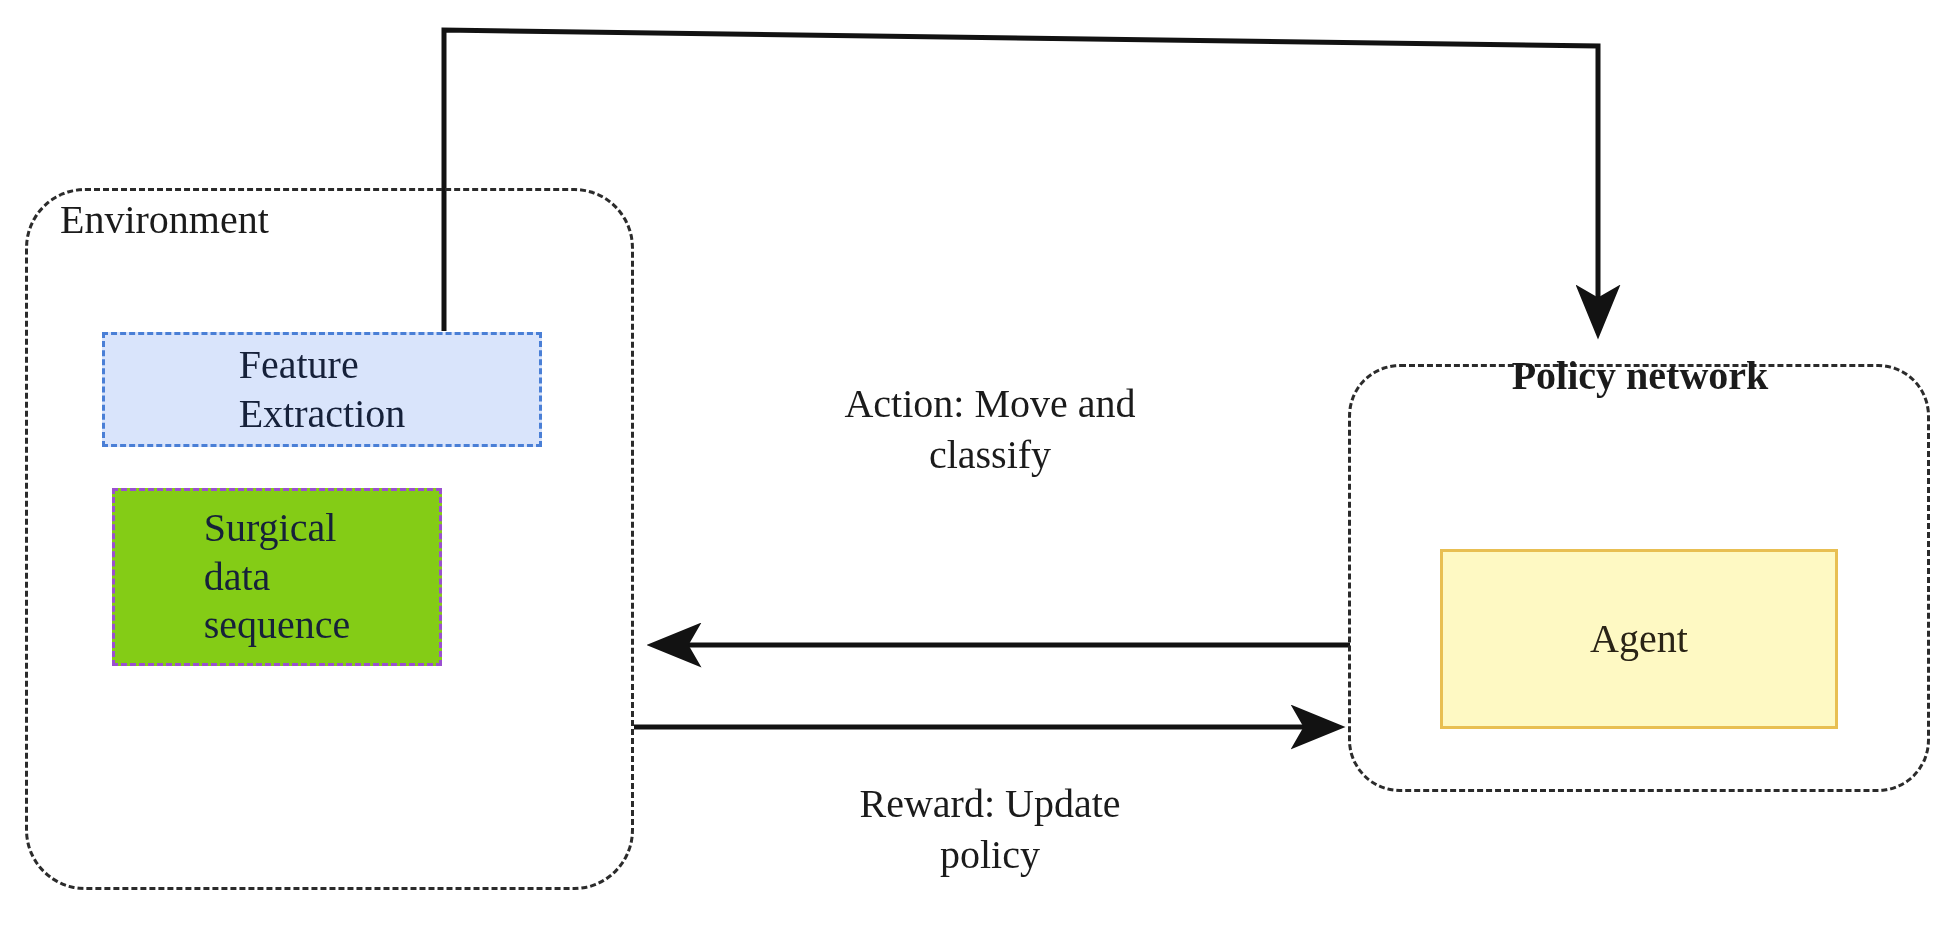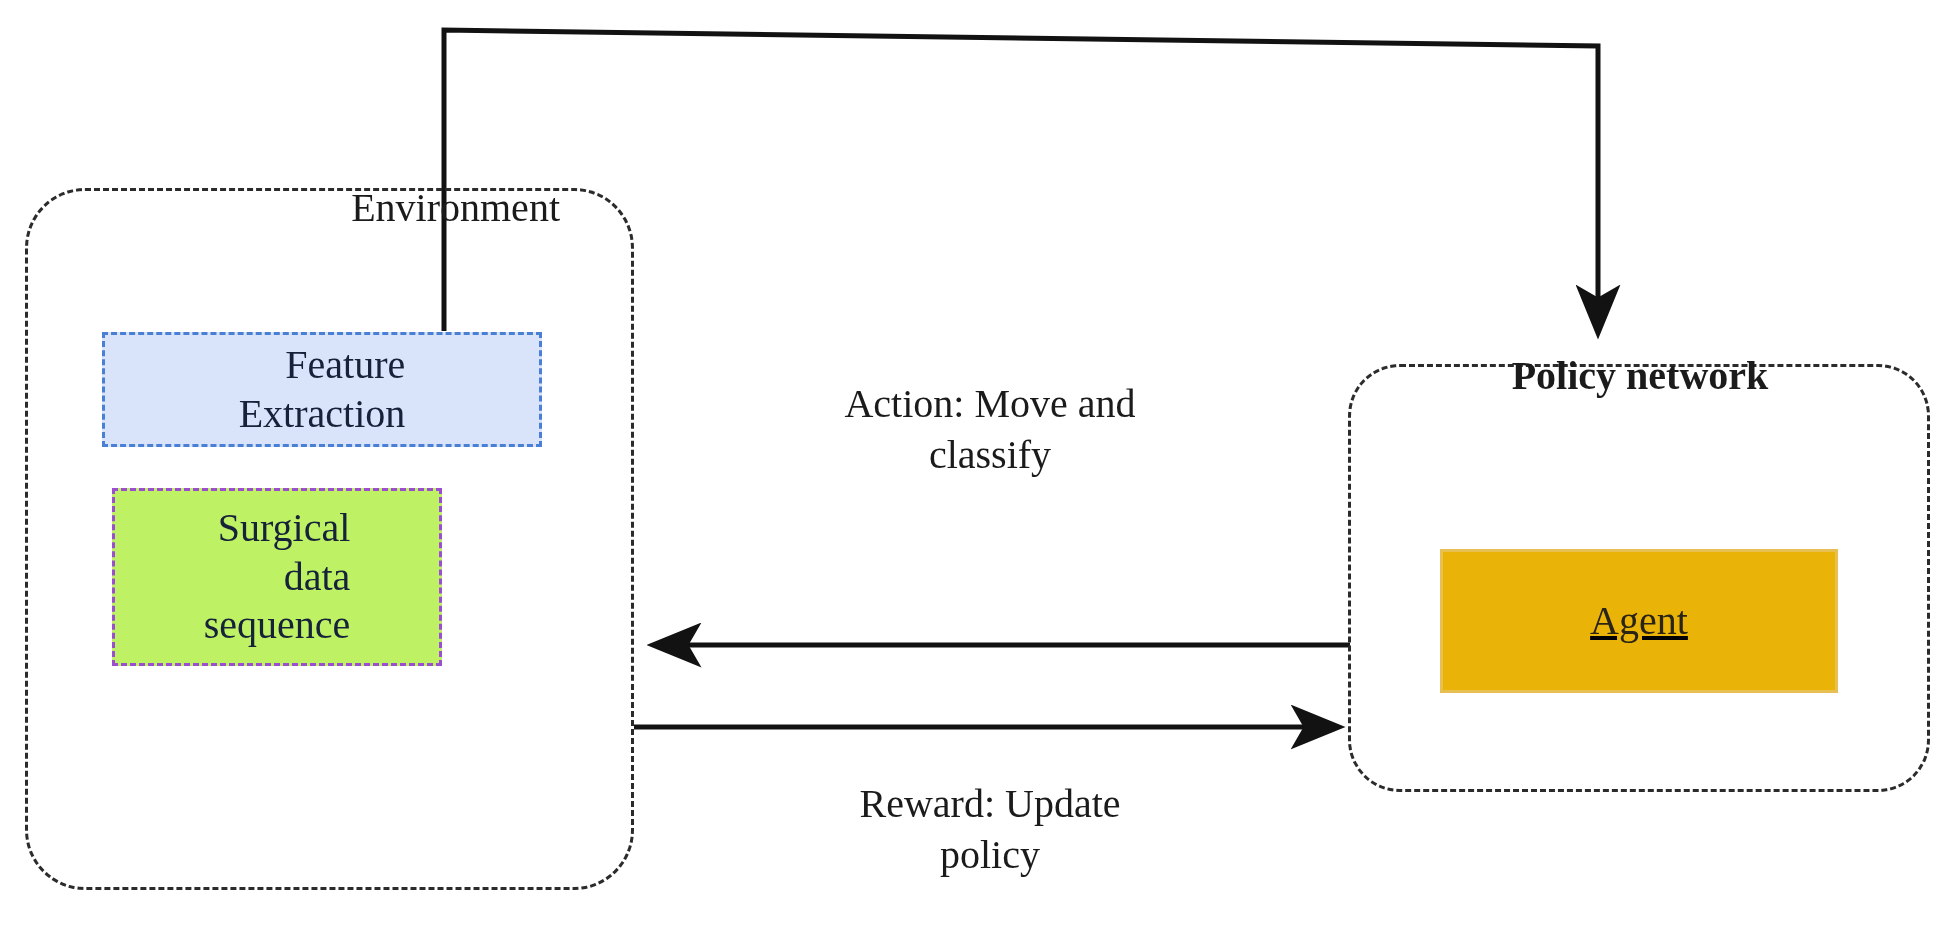--- a/index.html
+++ b/index.html
@@ -48,62 +48,61 @@
     border-radius: 52px;
   }
 
   
   .inner-box {
     position: absolute;
     box-sizing: border-box;
     display: flex;
     align-items: center;
     justify-content: center;
-    text-align: right;
+    text-align: left;
   }
   #feature-box {
     left: 102px;
     top: 332px;
     width: 440px;
     height: 115px;
     background: #d9e4fb;
     border: 3px dashed #4a7fd6;
   }
   #surgical-box {
     left: 112px;
     top: 488px;
     width: 330px;
     height: 178px;
-    background: #bef264;
+    background: #84cc16;
     border: 3px dashed #9b4fd0;
   }
   #agent-box {
     left: 1440px;
     top: 549px;
     width: 398px;
-    height: 144px;
-    background: #eab308;
+    height: 180px;
+    background: #fef9c3;
     border: 3px solid #e8bf52;
-    text-decoration: underline;
   }
 
   
   .label {
     position: absolute;
     color: #1b1b1b;
     line-height: 1.28;
     white-space: pre-line;
     text-align: center;
   }
   #env-title {
     left: 60px;
-    top: 182px;
+    top: 194px;
     width: 500px;
     font-size: 40px;
-    text-align: right;
+    text-align: left;
   }
   #policy-title {
     left: 1360px;
     top: 350px;
     width: 560px;
     font-size: 40px;
     text-align: center;
     font-weight: bold;
   }
   .box-text {

